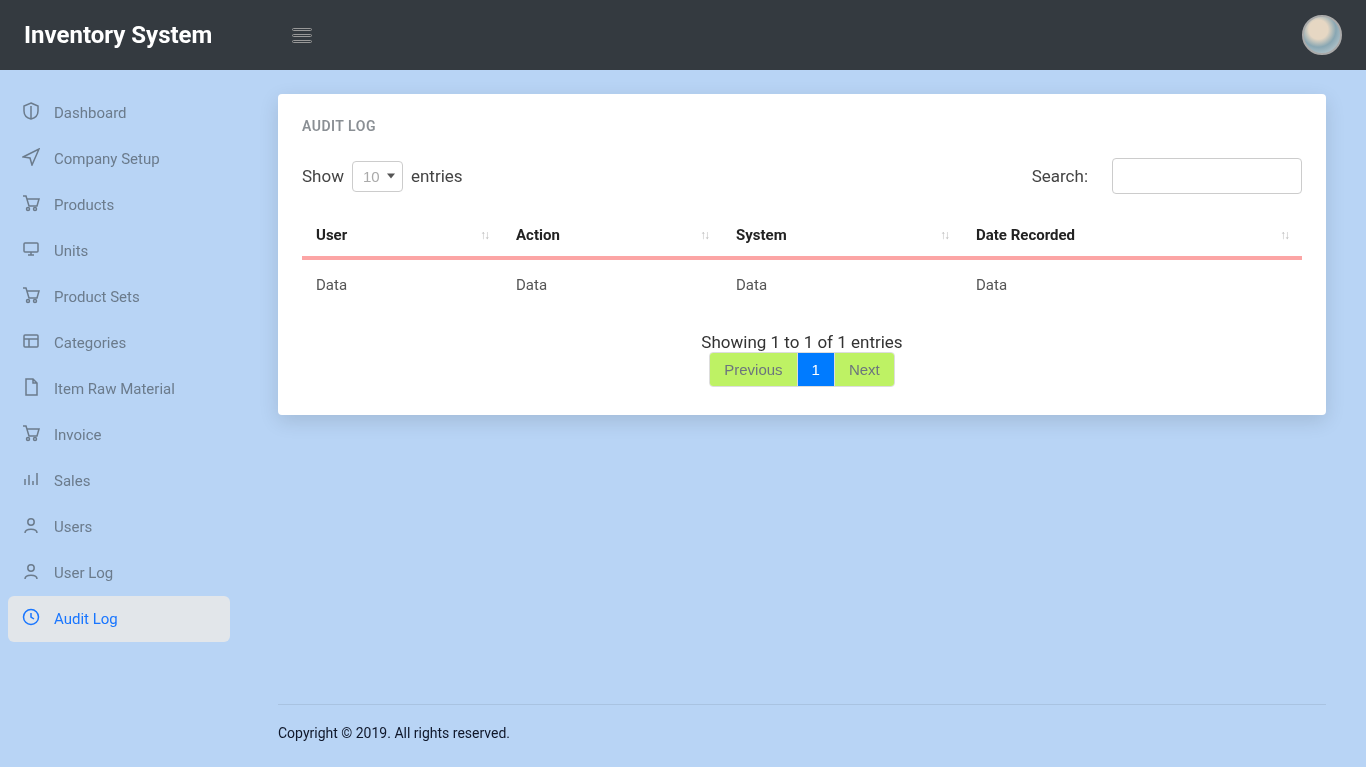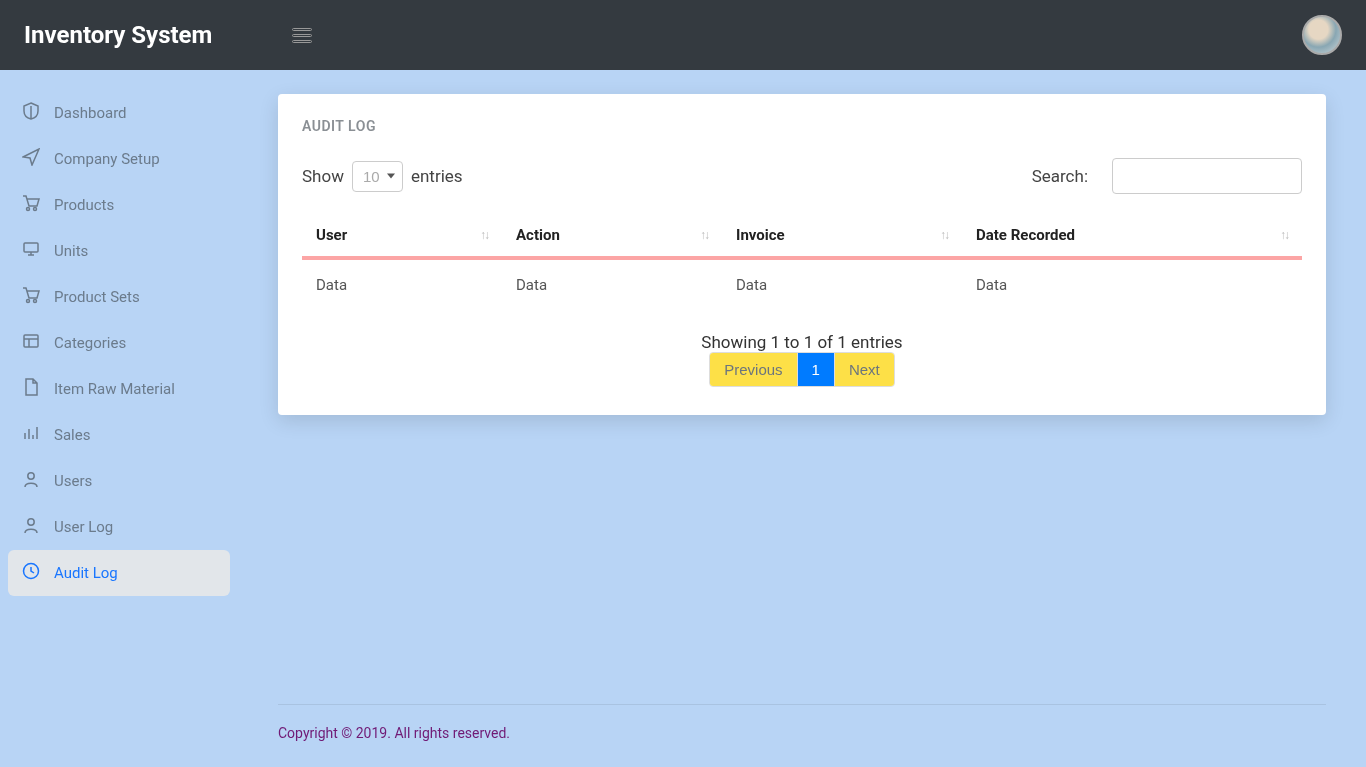--- a/index.html
+++ b/index.html
@@ -164,32 +164,32 @@
     display: flex; justify-content: space-between; align-items: center;
     margin-top: 22px;
     font-size: 17px;
     flex-direction: column;
   }
   .pagination { display: flex; border: 1px solid #ddd; border-radius: 4px; overflow: hidden; }
   .page-btn {
     padding: 8px 14px;
     font-size: 15px;
     color: #6c757d;
-    background: #fde047;
+    background: #bef264;
     border: none;
     cursor: pointer;
   }
   .page-btn + .page-btn { border-left: 1px solid #ddd; }
   .page-btn.active { background: #007bff; color: #fff; }
 
   .footer {
     margin-top: auto;
     border-top: 1px solid rgba(0,0,0,0.08);
     padding: 20px 0 26px 0;
-    color: #701a75;
+    color: #0f172a;
     font-size: 14px;
   }
 </style>
 </head>
 <body>
 
 <div class="topbar">
   <div class="topbar-left">
     <div class="brand">Inventory System</div>
     <div class="hamburger">
@@ -244,20 +244,28 @@
             <rect x="2" y="3" width="14" height="12" rx="1"></rect>
             <path d="M2 7 H16 M7 7 V15"></path>
           </svg></span>
         <span>Categories</span>
       </div>
       <div class="nav-item">
         <span><svg class="nav-icon" viewBox="0 0 18 18">
             <path d="M4 1 H11 L15 5 V17 H4 Z M11 1 V5 H15"></path>
           </svg></span>
         <span>Item Raw Material</span>
+      </div>
+      <div class="nav-item">
+        <span><svg class="nav-icon" viewBox="0 0 18 18">
+            <circle cx="6" cy="15" r="1.5"></circle>
+            <circle cx="13" cy="15" r="1.5"></circle>
+            <path d="M1 2 H4 L7 12 H15 L17 5 H5"></path>
+          </svg></span>
+        <span>Invoice</span>
       </div>
       <div class="nav-item">
         <span><svg class="nav-icon" viewBox="0 0 18 18">
             <path d="M3 15 V9 M7 15 V5 M11 15 V11 M15 15 V3"></path>
           </svg></span>
         <span>Sales</span>
       </div>
       <div class="nav-item">
         <span><svg class="nav-icon" viewBox="0 0 18 18">
             <circle cx="9" cy="6" r="3.2"></circle>
@@ -306,21 +314,21 @@
           <tr>
             <th style="width:20%">
               <span>User</span>
               <span class="sort-icons">↑↓</span>
             </th>
             <th style="width:22%">
               <span>Action</span>
               <span class="sort-icons">↑↓</span>
             </th>
             <th style="width:24%">
-              <span>Invoice</span>
+              <span>System</span>
               <span class="sort-icons">↑↓</span>
             </th>
             <th>
               <span>Date Recorded</span>
               <span class="sort-icons">↑↓</span>
             </th>
           </tr>
         </thead>
         <tbody id="tbody">
             <tr>

